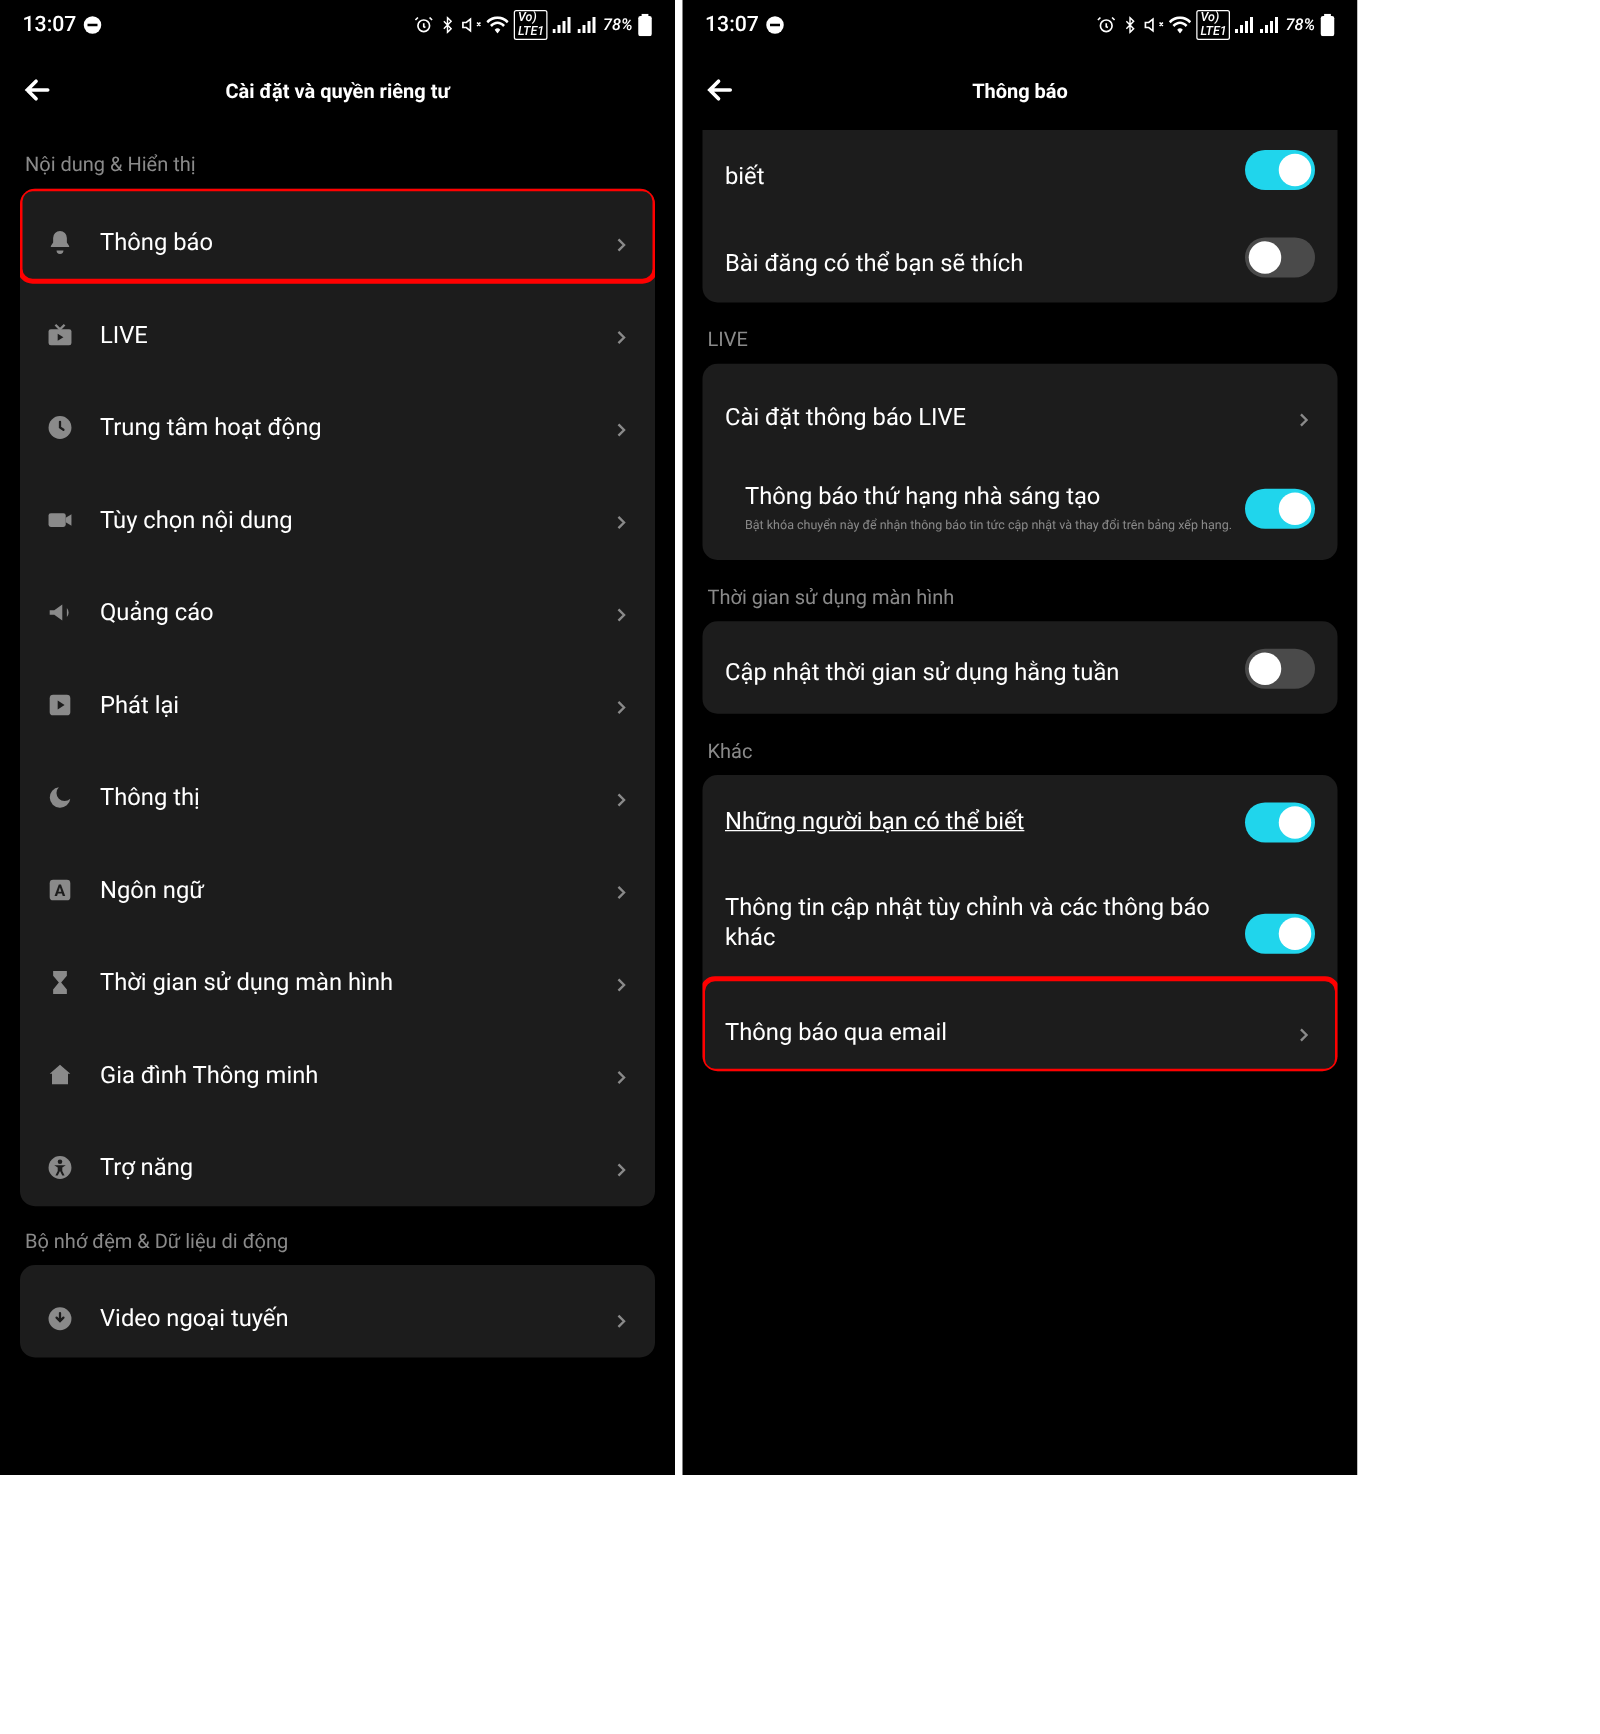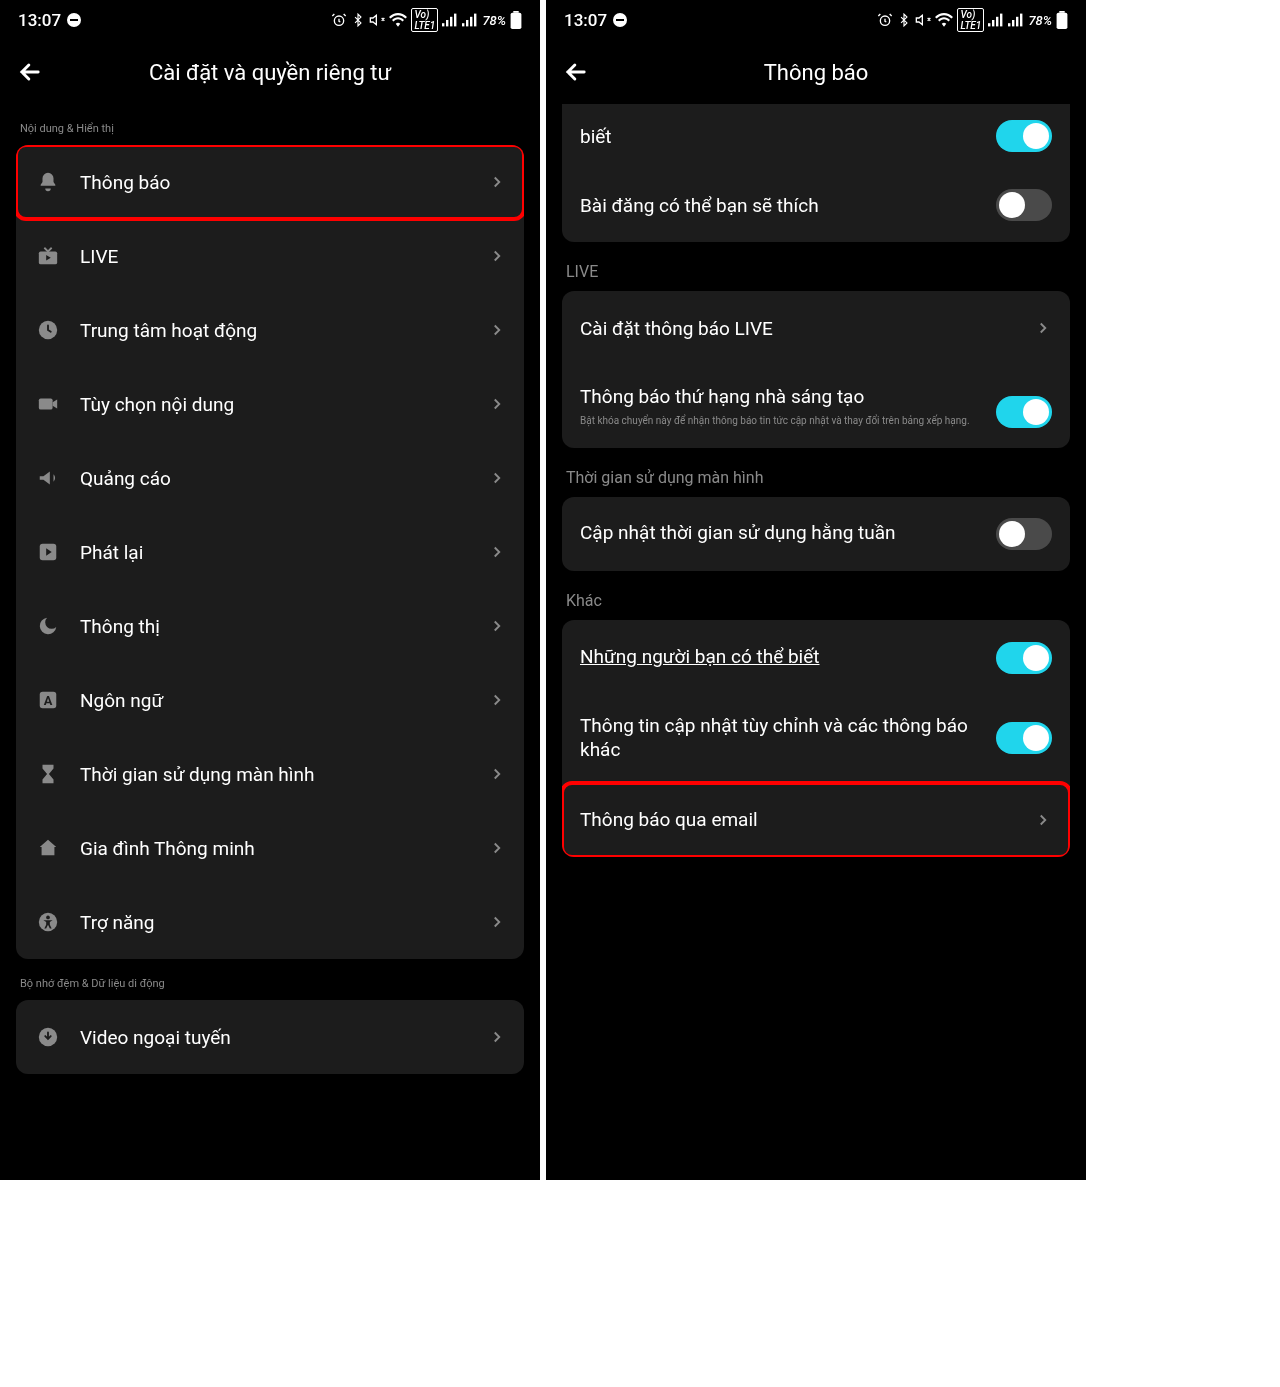--- a/index.html
+++ b/index.html
@@ -42,39 +42,39 @@
     justify-content: center;
     position: relative;
   }
   .appbar .back {
     position: absolute;
     left: 16px;
     top: 50%;
     transform: translateY(-50%);
   }
   .appbar-title {
-    font-size: 22px;
-    font-weight: 400;
+    font-size: 16px;
+    font-weight: 700;
   }
   .content {
     padding: 0 16px;
   }
   .section-label {
     color: #8a8a8a;
-    font-size: 11px;
+    font-size: 16px;
     margin: 18px 4px 10px 4px;
   }
   .card {
     background: #1c1c1c;
     border-radius: 12px;
     overflow: hidden;
   }
   .row {
     display: flex;
-    align-items: center;
+    align-items: flex-end;
     padding: 20px 18px;
     min-height: 74px;
     position: relative;
   }
   .row-icon {
     width: 28px;
     flex: 0 0 28px;
     display: flex;
     align-items: center;
     justify-content: center;
@@ -419,21 +419,21 @@
     <div class="section-label-sm">LIVE</div>
     <div class="card">
       <div class="row">
         <span class="row-label">Cài đặt thông báo LIVE</span>
         <span class="chev">
             <svg width="18" height="18" viewBox="0 0 24 24" fill="none" stroke="#8a8a8a" stroke-width="2.5">
               <path d="M9 6l6 6-6 6"></path>
             </svg>
           </span>
       </div>
-      <div class="row" style="align-items:flex-end;padding-bottom:20px;">
+      <div class="row" style="align-items:center;padding-bottom:20px;margin-left:16px;">
         <div class="row-body">
           <span class="row-label">Thông báo thứ hạng nhà sáng tạo</span>
           <span class="row-sub">Bật khóa chuyển này để nhận thông báo tin tức cập nhật và thay đổi trên bảng xếp hạng.</span>
         </div>
         <span class="toggle on" style="margin-top:2px;">
             <span class="knob"></span>
           </span>
       </div>
     </div>
 

